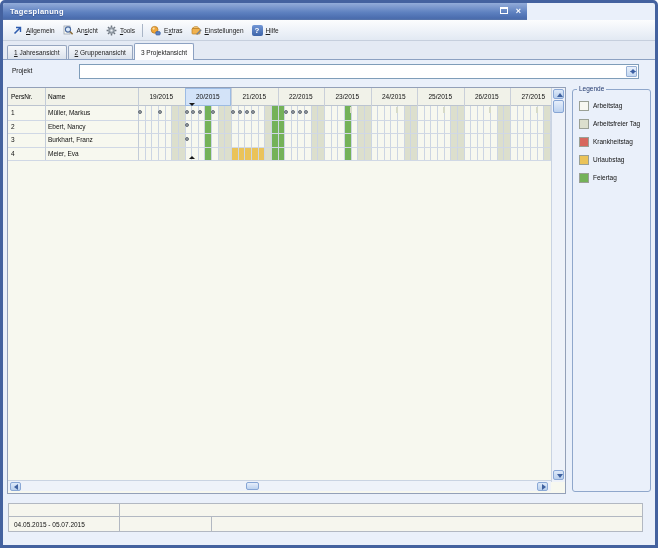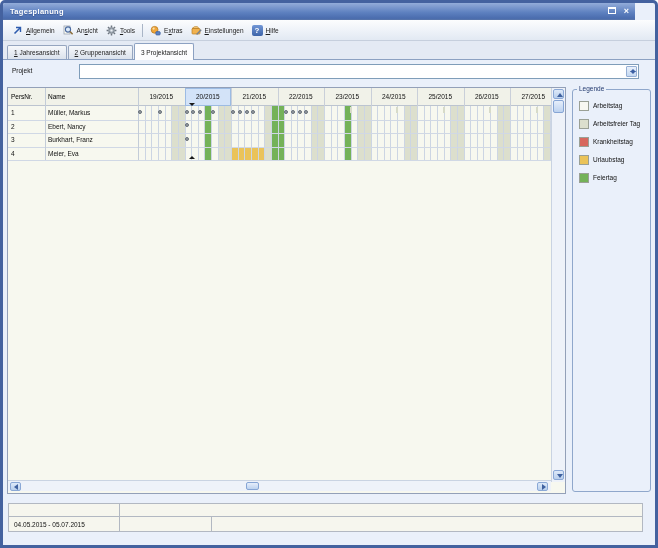--- a/index.html
+++ b/index.html
@@ -1,20 +1,20 @@
 <!DOCTYPE html>
 <html><head>
 <meta charset="utf-8">
 <style>
   html,body{margin:0;padding:0;background:#fff;}
   *{box-sizing:border-box;font-family:"Liberation Sans",sans-serif;}
   .window{position:relative;width:658px;height:548px;border:3px solid #44629f;border-radius:5px 5px 0 0;overflow:hidden;background:#eaf0fa;}
   .abs{position:absolute;}
   
-  .titlebar{left:0;top:0;width:632px;height:17px;background:linear-gradient(#93acd9,#5e81c0 55%,#4a6cae 90%,#5a76a8);color:#fff;}
+  .titlebar{left:0;top:0;width:524px;height:17px;background:linear-gradient(#93acd9,#5e81c0 55%,#4a6cae 90%,#5a76a8);color:#fff;}
   .title-text{left:7px;top:0;font-size:7.5px;font-weight:bold;line-height:17px;letter-spacing:.3px;text-shadow:0 1px 1px #3a5694;}
   .win-btn{top:3px;width:11px;height:11px;cursor:default;}
   .restore-box{position:absolute;left:1px;top:1px;width:8px;height:7px;border:1px solid #fff;border-top:2px solid #fff;}
   .close-x{font-size:9px;font-weight:bold;line-height:11px;text-align:center;color:#fff;}
   
   .menubar{left:0;top:17px;width:652px;height:21px;background:linear-gradient(#fcfdfe,#e2e9f3);border-bottom:1px solid #c6cfdd;display:flex;align-items:center;padding-left:5px;}
   .menu-item{display:flex;align-items:center;gap:3px;padding:2px 4px;font-size:6.5px;color:#1c1c1c;white-space:nowrap;}
   .menu-item u{text-decoration:underline;}
   .menu-sep{width:1px;height:13px;background:#a9b5c6;margin:0 3px;}
   .mi-icon{width:11px;height:11px;display:inline-block;}

